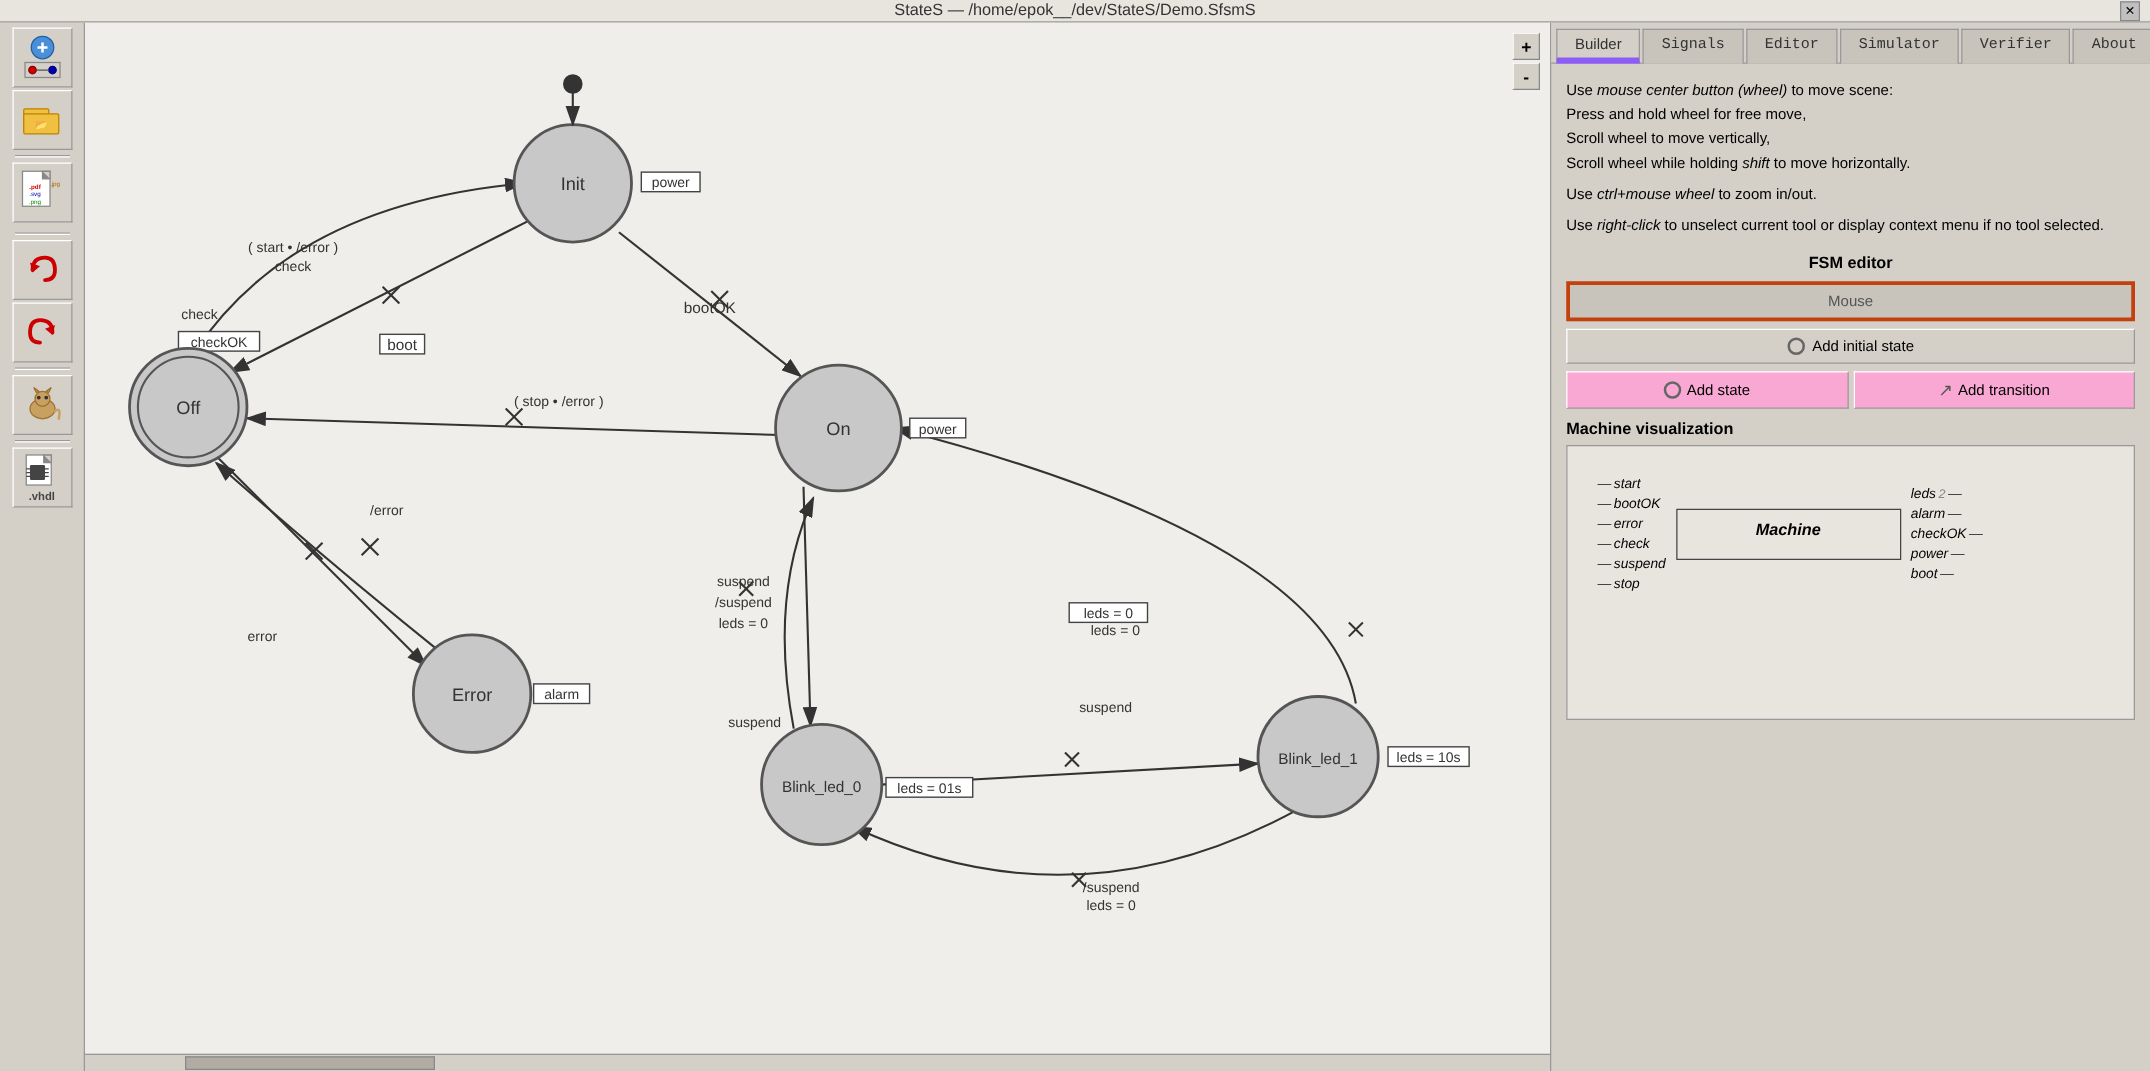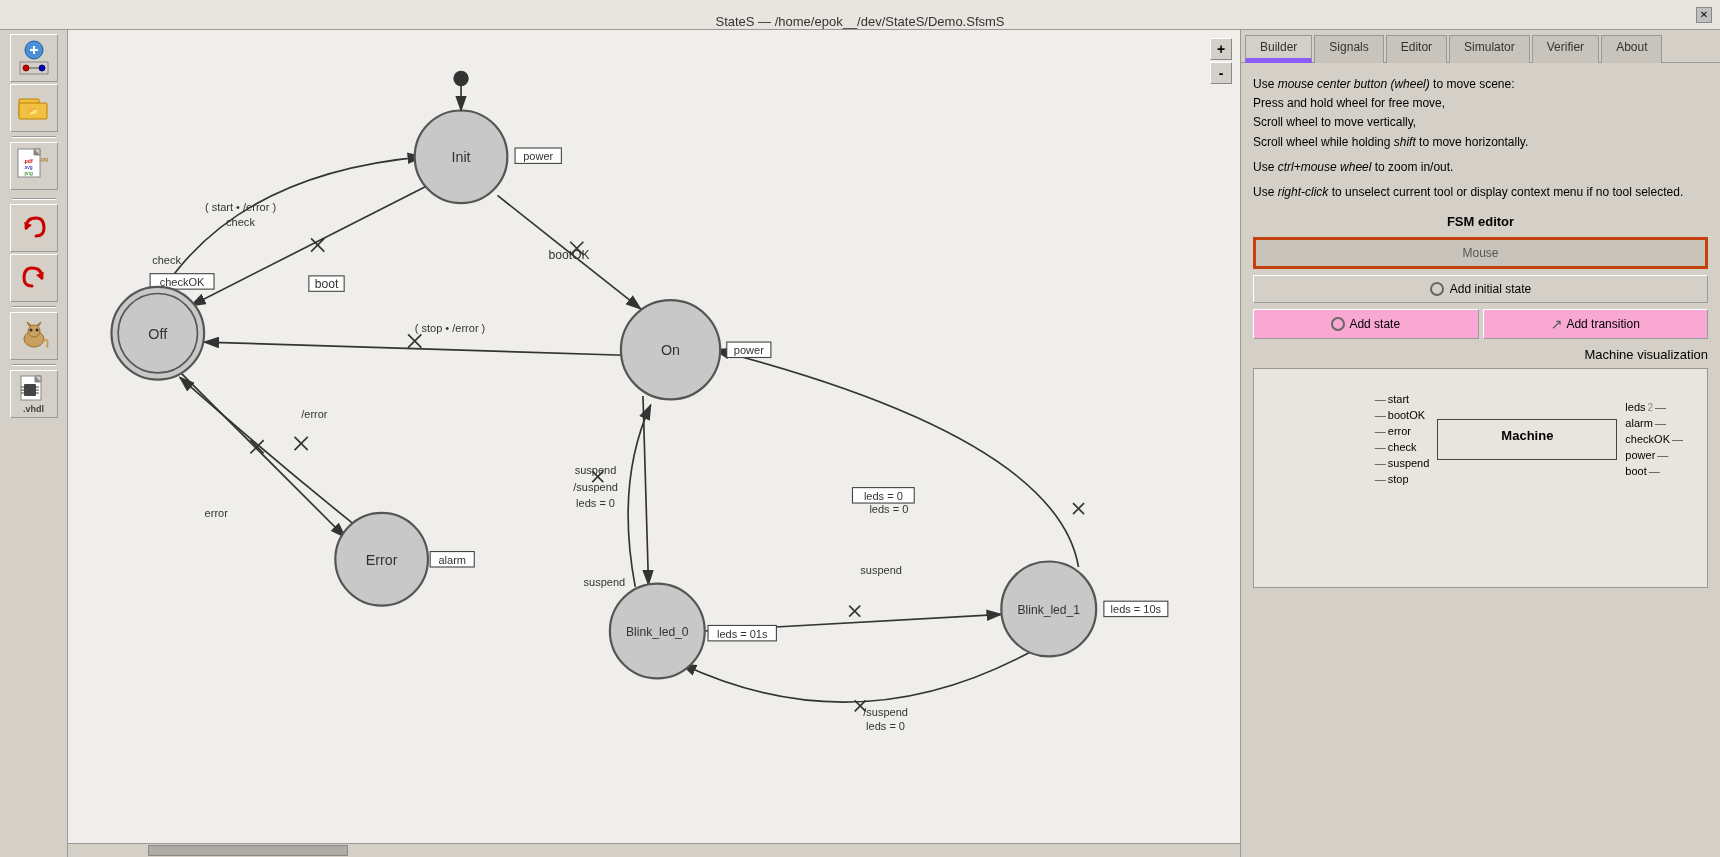--- a/index.html
+++ b/index.html
@@ -10,23 +10,23 @@
       width: 1720px; 
       height: 857px; 
       overflow: hidden;
       display: flex;
       flex-direction: column;
     }
 
     
     .title-bar {
       background: #e8e4de;
-      height: 30px;
-      display: flex;
-      align-items: flex-end;
+      height: 18px;
+      display: flex;
+      align-items: flex-start;
       justify-content: center;
       border-bottom: 1px solid #999;
       position: relative;
     }
     .title-bar-text {
       font-size: 13px;
       color: #333;
     }
     .close-btn {
       position: absolute;
@@ -158,20 +158,21 @@
       position: relative;
       bottom: -1px;
     }
     .tab.active {
       background: #d4d0c8;
       border-bottom: 5px solid #8b5cf6;
       font-weight: 500;
     }
     .tab:not(.active) {
       background: #c8c4bc;
+      font-family: Liberation Mono, monospace;
     }
 
     
     .panel-content {
       flex: 1;
       padding: 12px;
       overflow-y: auto;
     }
 
     
@@ -244,22 +245,22 @@
       text-align: center;
       font-size: 12px;
       cursor: pointer;
       display: flex;
       align-items: center;
       justify-content: center;
       gap: 4px;
     }
 
     .machine-viz-title {
-      text-align: right;
-      font-weight: normal;
+      text-align: left;
+      font-weight: bold;
       font-size: 13px;
       margin: 8px 0 6px;
     }
     .machine-viz {
       background: #e8e4de;
       border: 1px solid #999;
       padding: 8px;
       min-height: 220px;
     }
     .machine-box {
@@ -313,22 +314,23 @@
       display: inline-block;
       flex-shrink: 0;
     }
     .arrow-icon {
       font-size: 14px;
       color: #555;
     }
 
     .machine-viz-container {
       display: flex;
-      justify-content: flex-end;
+      justify-content: flex-start;
       padding: 16px;
+      font-style: italic;
     }
   </style>
 </head>
 <body>
 
 <div class="title-bar">
   <span class="title-bar-text">StateS — /home/epok__/dev/StateS/Demo.SfsmS</span>
   <div class="close-btn">✕</div>
 </div>
 

